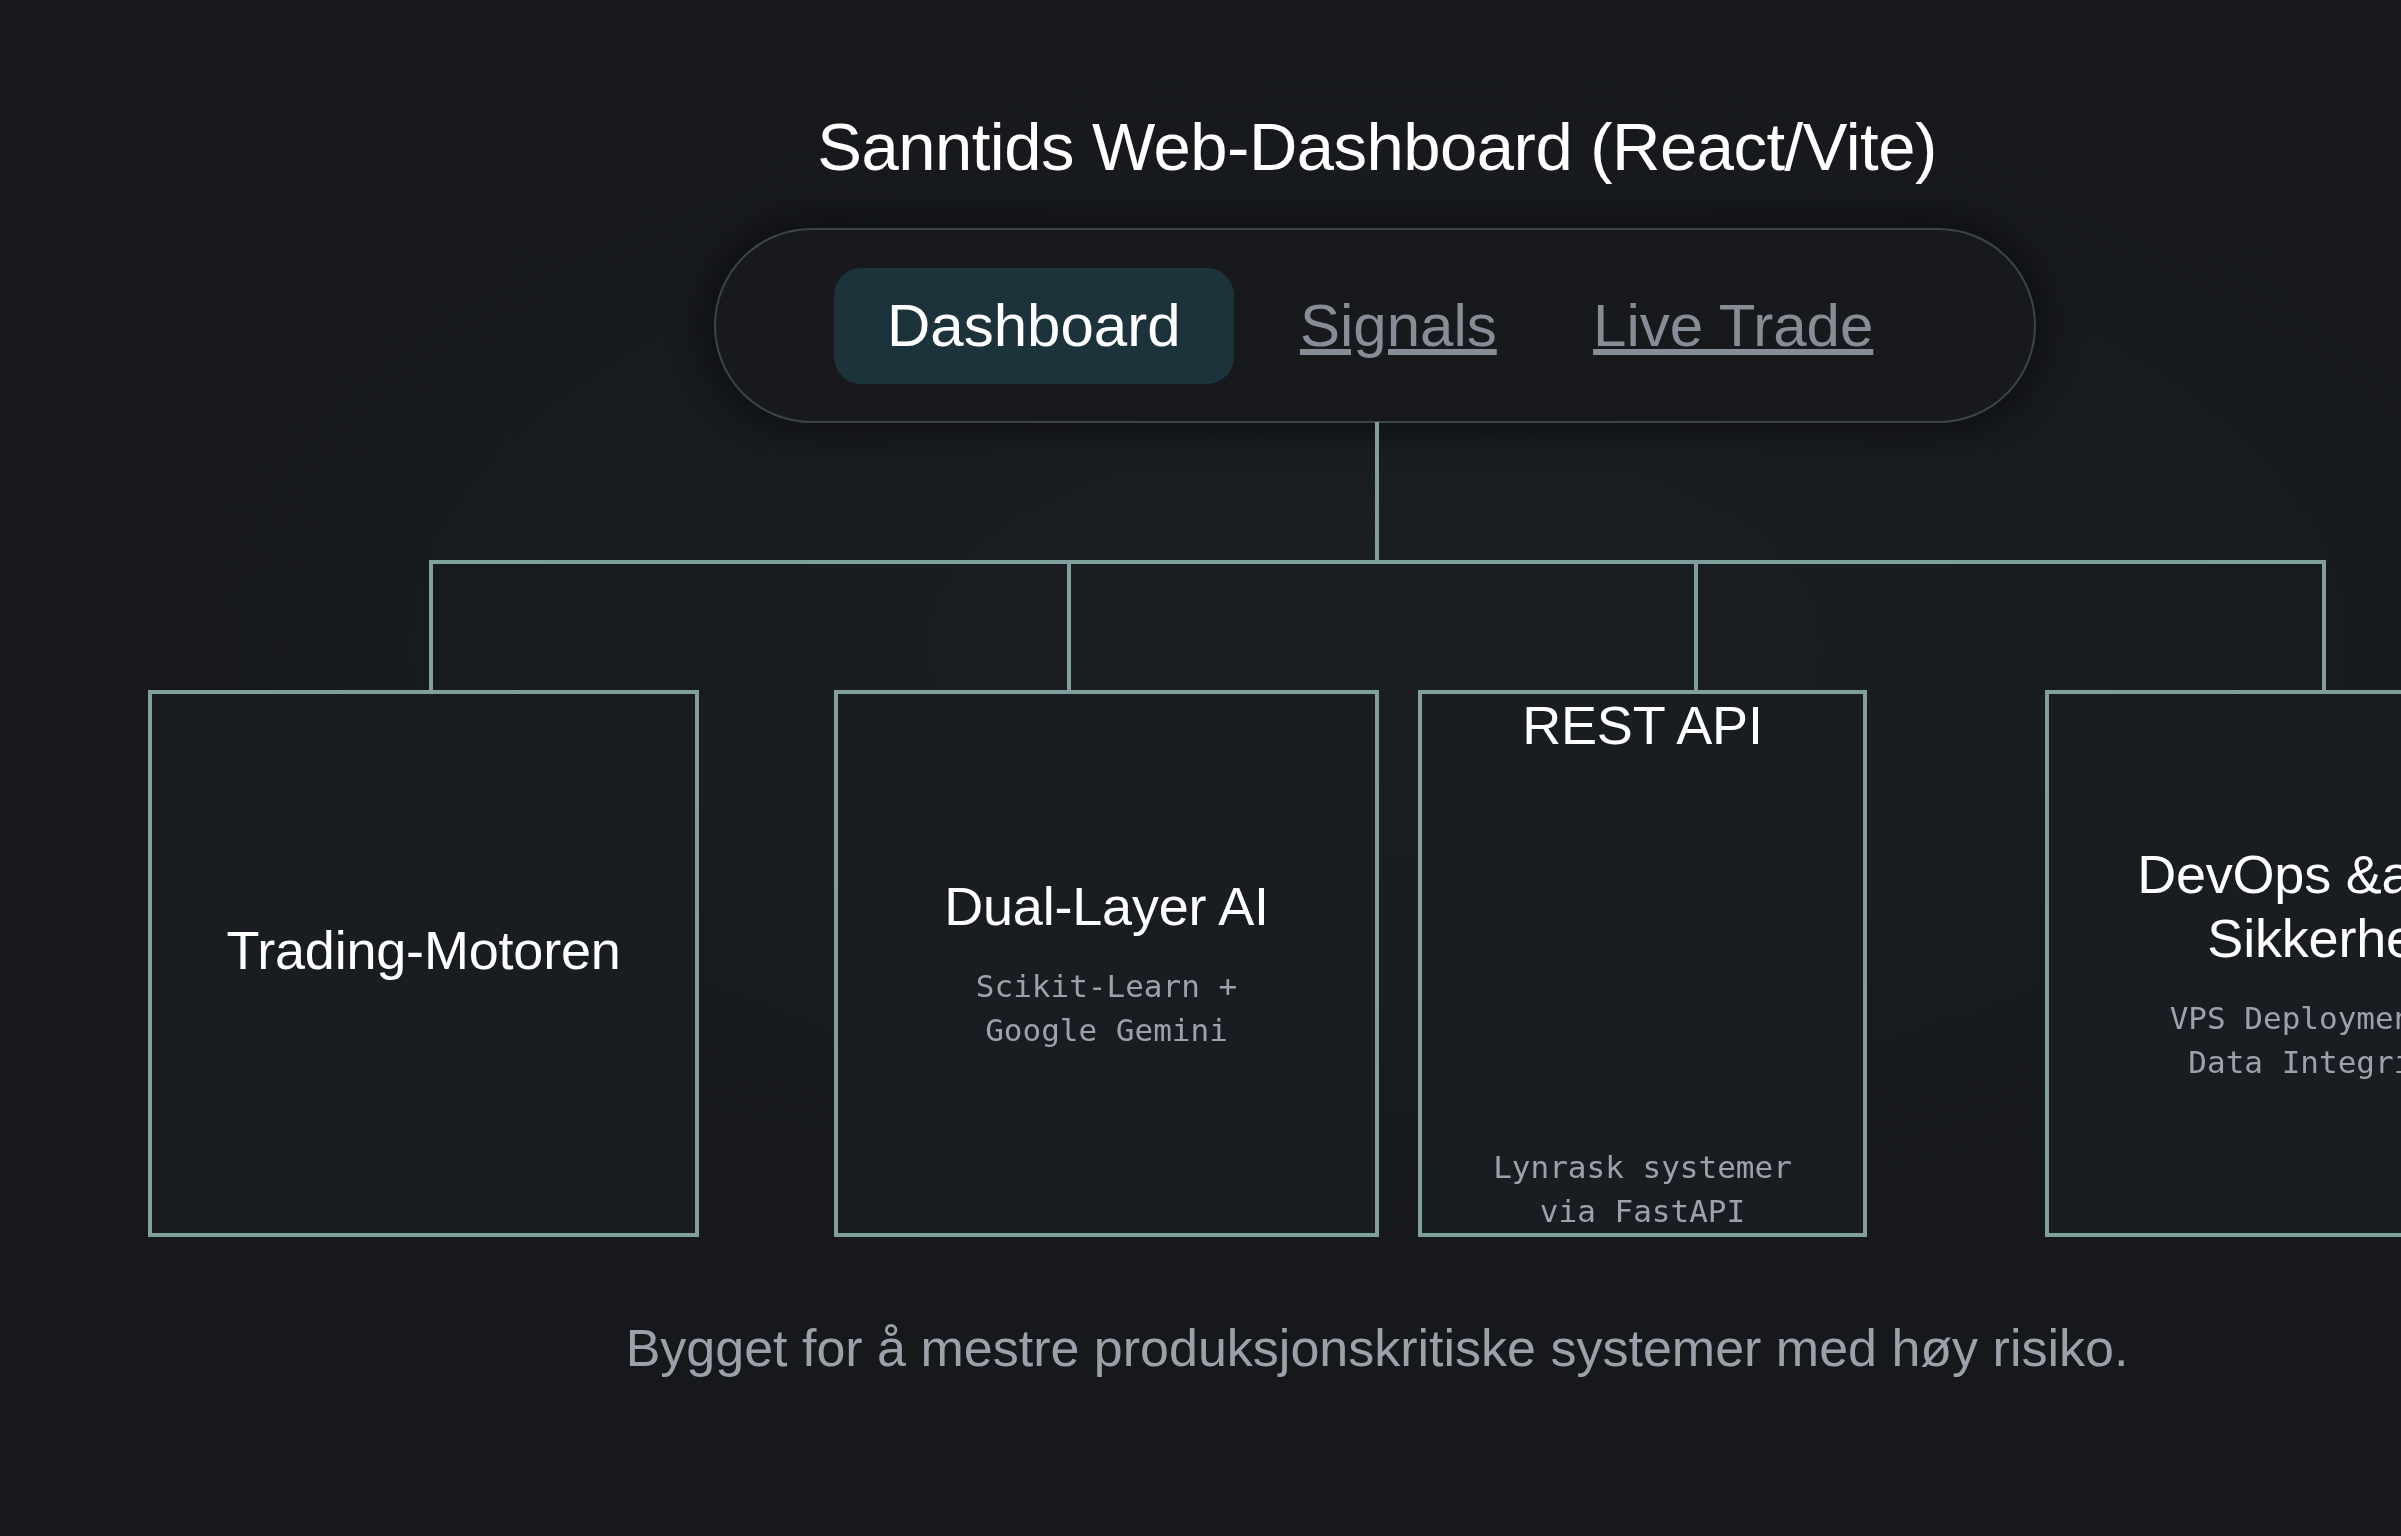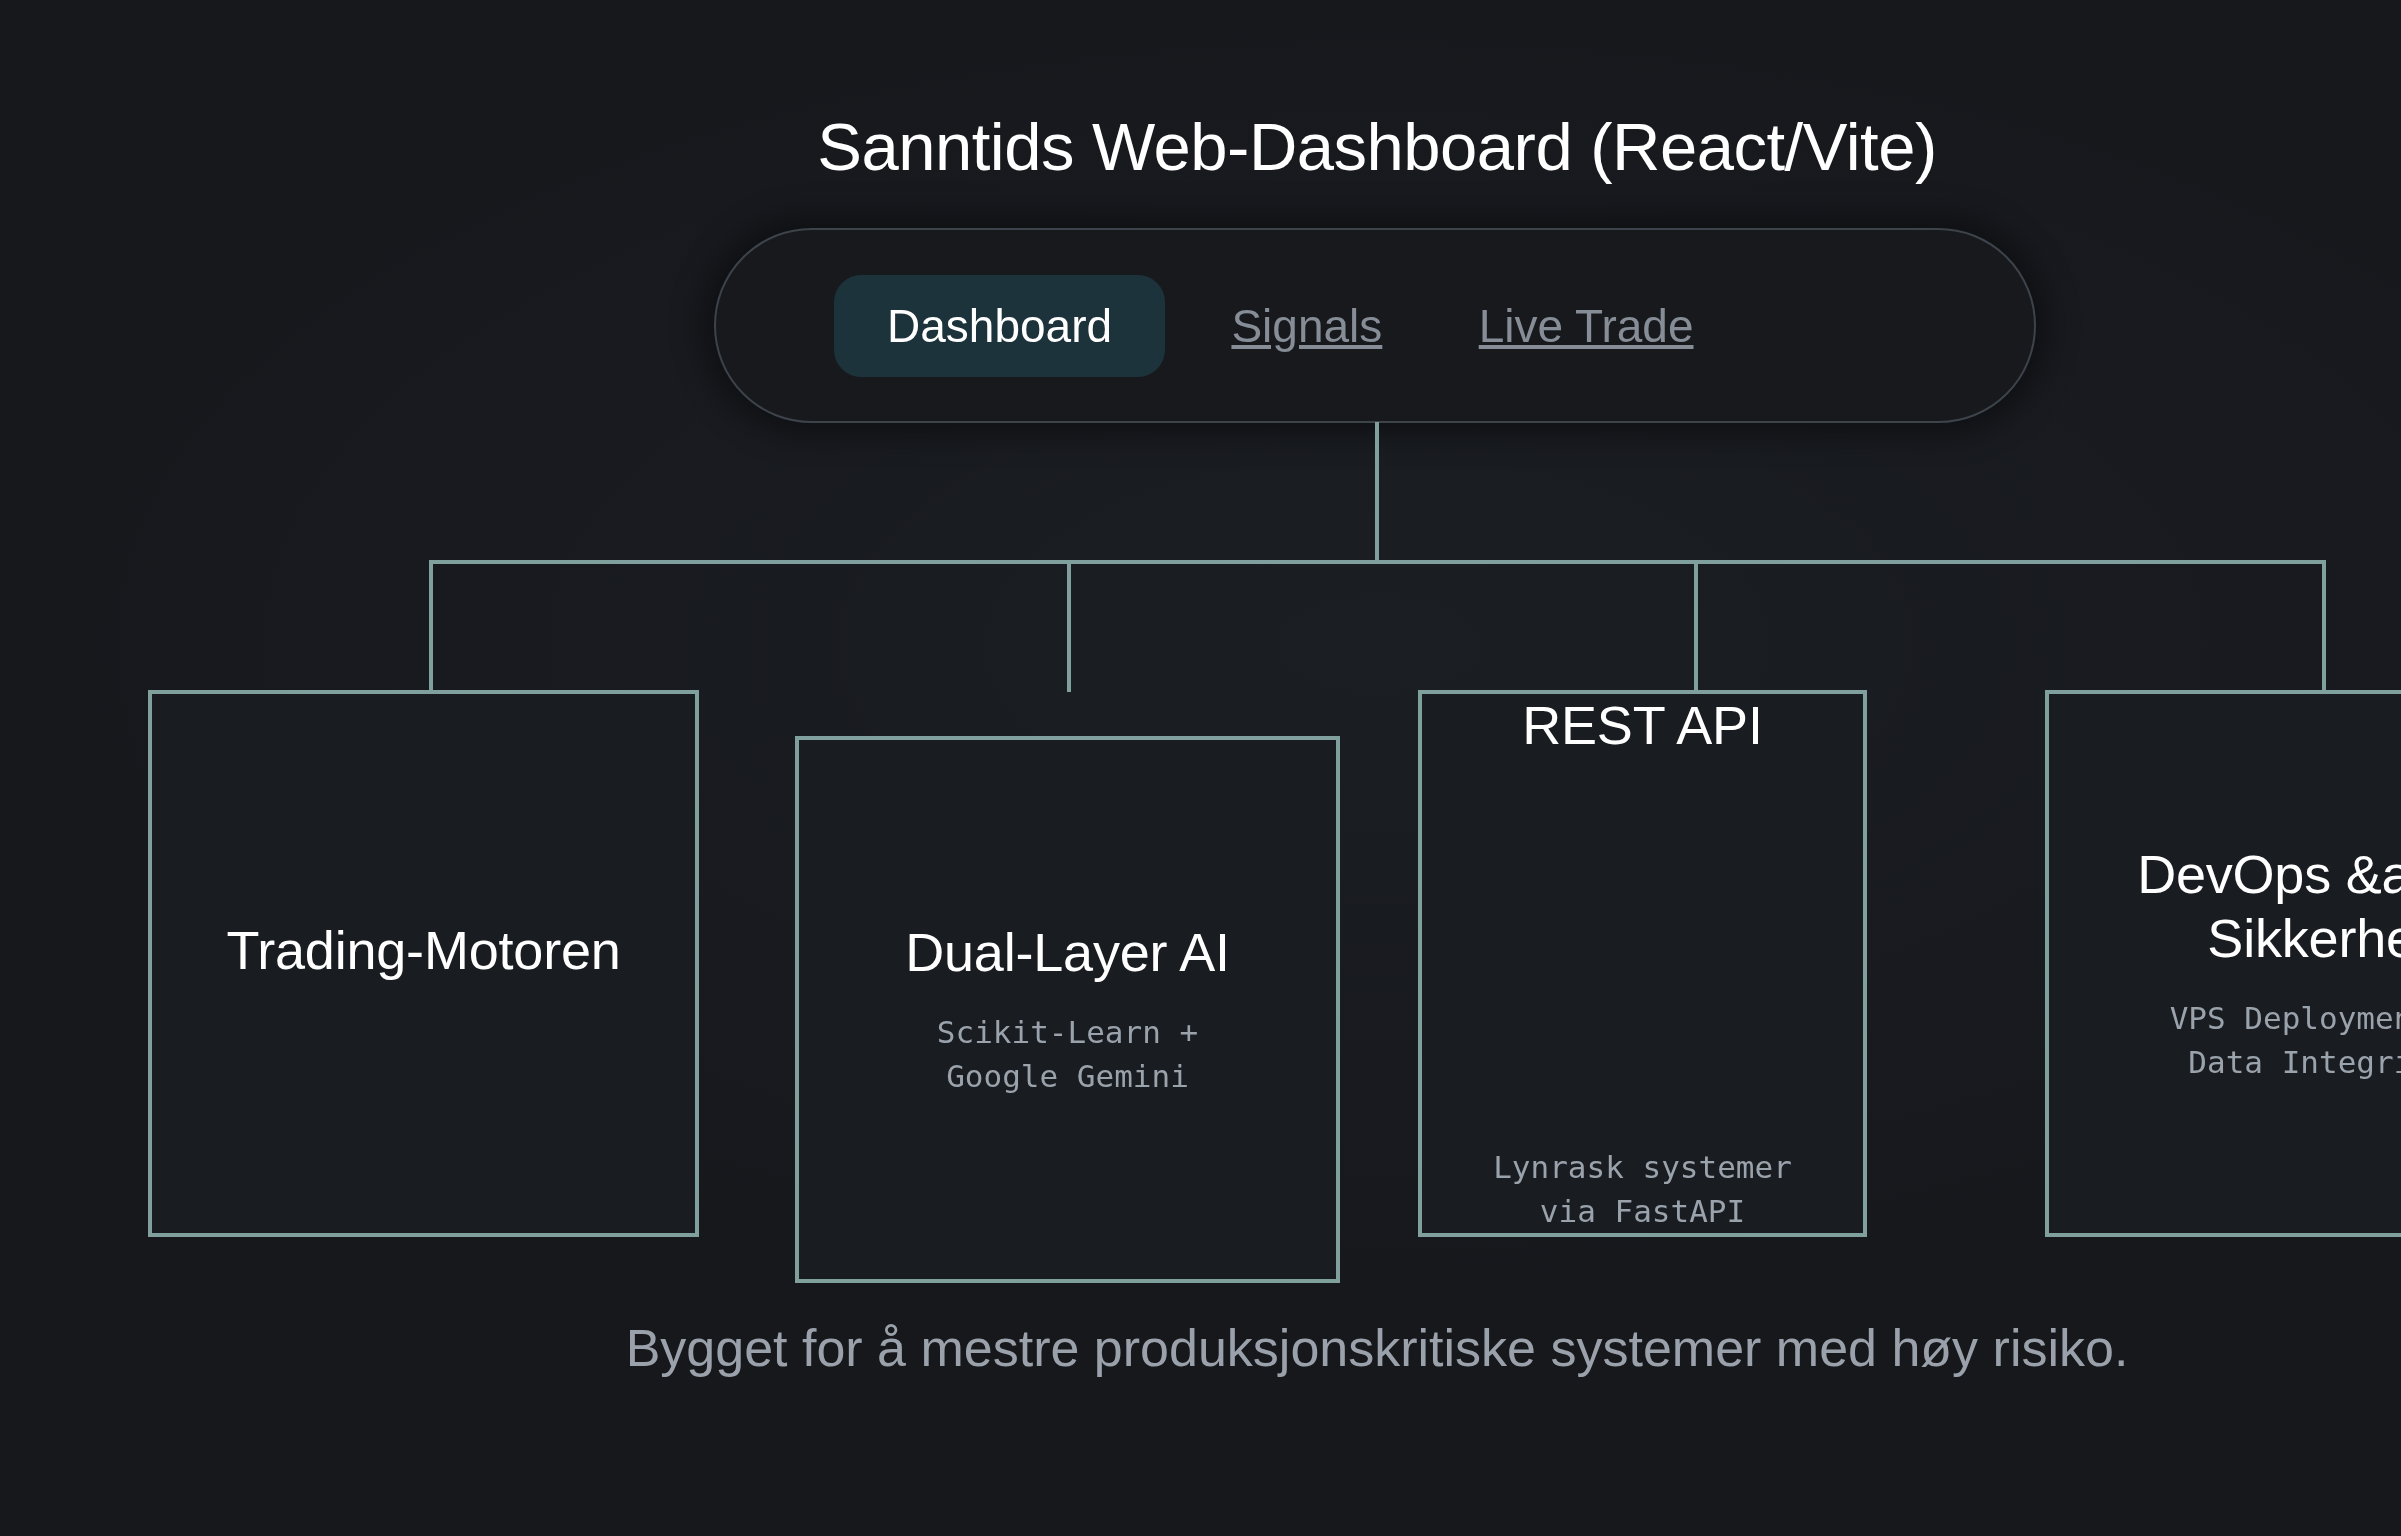--- a/index.html
+++ b/index.html
@@ -48,21 +48,21 @@
     border: 2.9px solid #3d434b;
     border-radius: 98px;
     background: #17191d;
     display: flex;
     align-items: center;
     justify-content: flex-start;
     padding-left: 118px;
     box-shadow: 0 0 34px 8.6px rgba(0,0,0,0.45);
   }
   .tab {
-    font-size: 46px;
+    font-size: 60px;
     line-height: 1;
     color: #868d96;
     white-space: nowrap;
     padding: 28px 30px;
     border-radius: 27px;
     background: transparent;
     margin-right: 14.4px;
   }
   .tab.active {
     color: #ffffff;
@@ -119,21 +119,21 @@
     box-sizing: border-box;
     border: 4.3px solid #7fa09d;
     background: #191c21;
     display: flex;
     flex-direction: column;
     align-items: center;
     justify-content: center;
     padding: 0 22px;
   }
   #card-0 { left: 148px;  width: 551px; }
-  #card-1 { left: 795px; width: 545px; margin-top: 46px; }
+  #card-1 { left: 834px; width: 545px; }
   #card-2 { left: 1418px; width: 449px; justify-content: space-between; }
   #card-3 { left: 2045px; width: 548px; }
 
   .card-title {
     font-size: 54px;
     line-height: 1.18;
     color: #ffffff;
     text-align: center;
     letter-spacing: -0.2px;
     margin-bottom: 25px;

